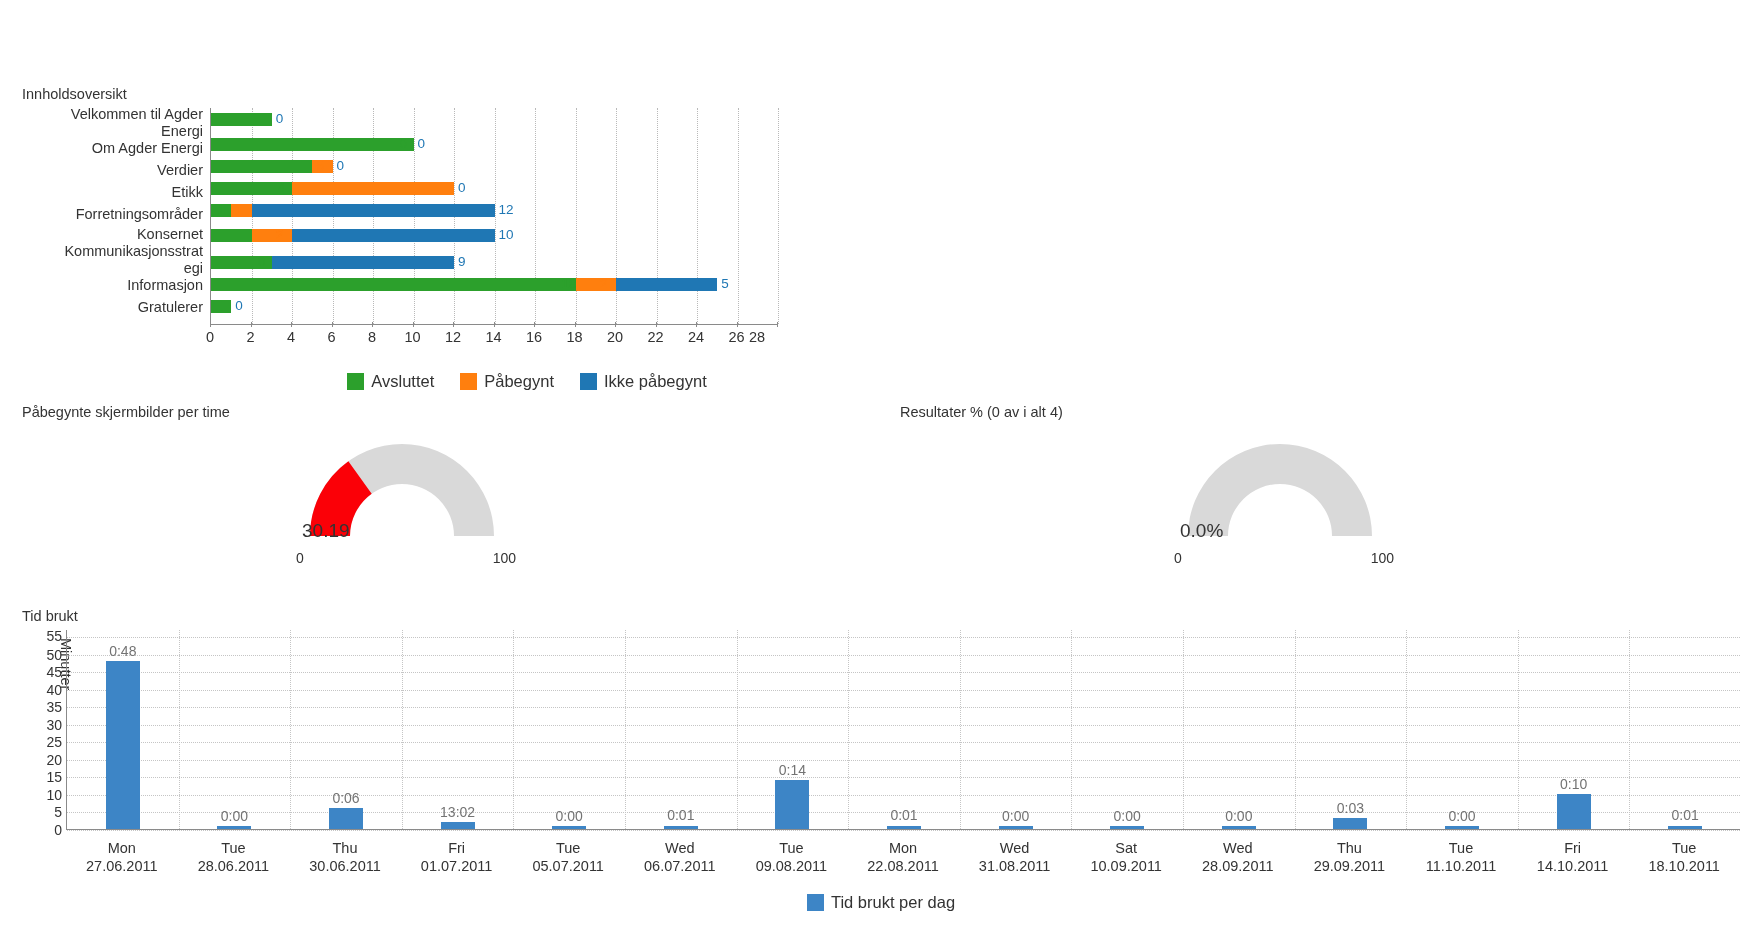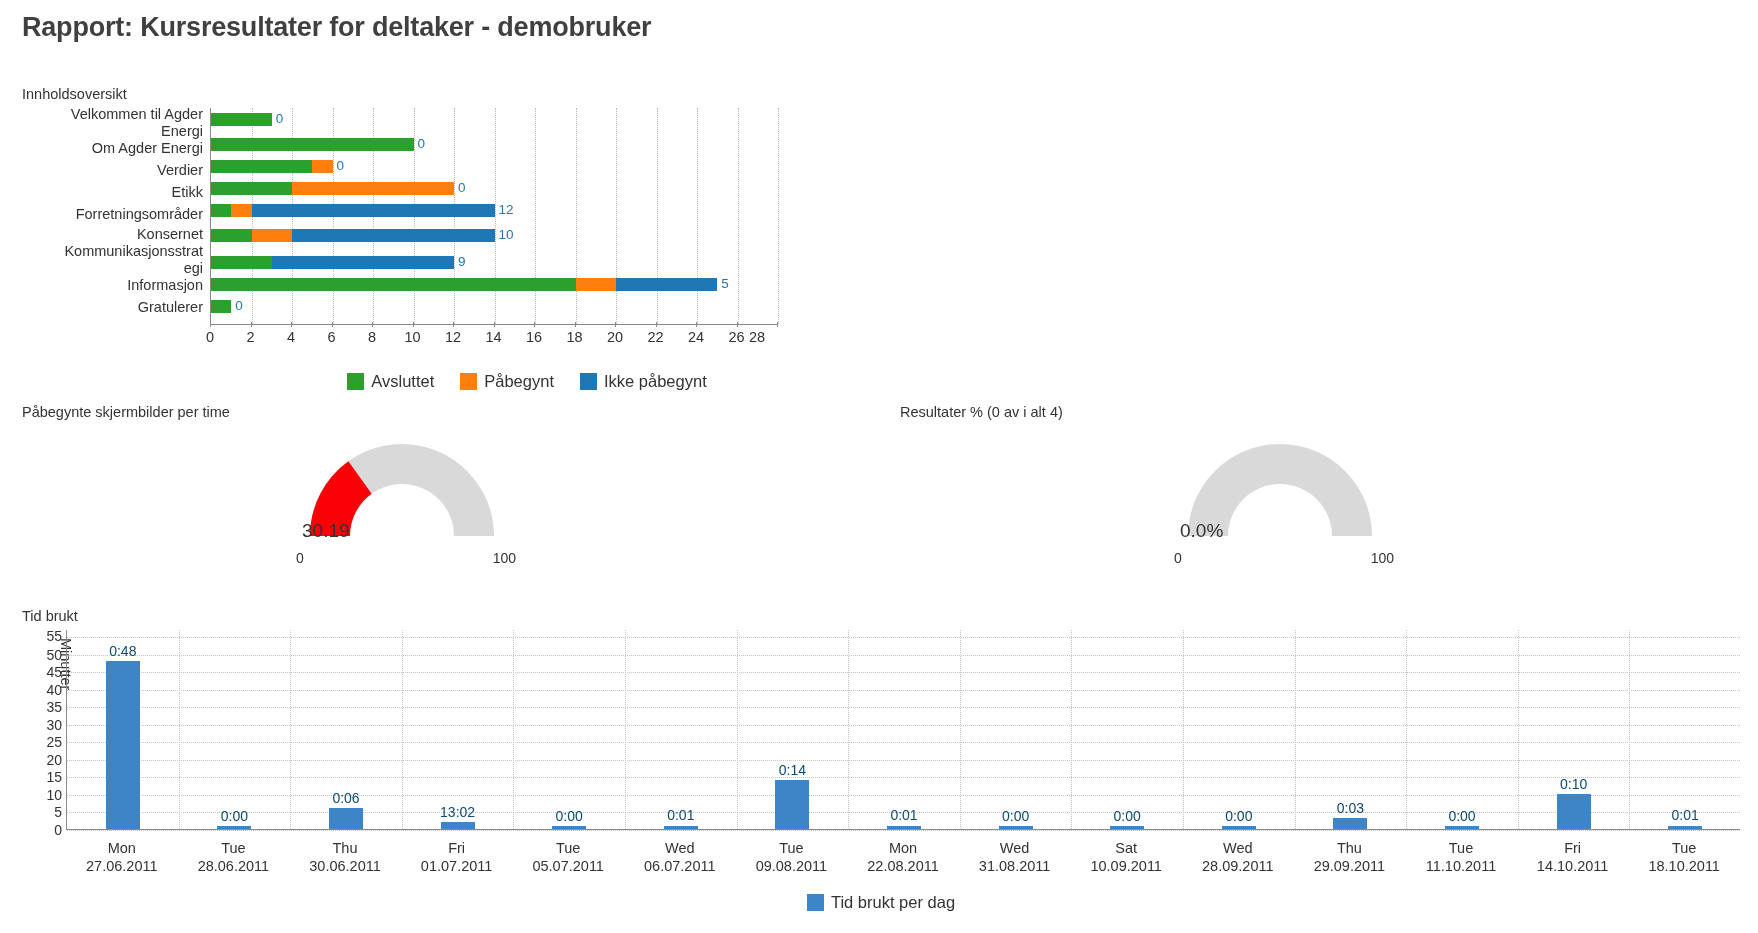--- a/index.html
+++ b/index.html
@@ -154,39 +154,38 @@
   }
   .ts-grid .vline {
     position: absolute; top: 0; bottom: 0; width: 0;
     border-left: 1px dotted #c5c5c5;
   }
   .ts-bar {
     position: absolute; bottom: 0; background: #3d85c6;
     border: none;
   }
   .ts-barlabel {
-    position: absolute; font-size: 14px; color: #0c4a6e;
+    position: absolute; font-size: 14px; color: #737373;
     transform: translateX(-50%); white-space: nowrap;
   }
   .ts-xlabels { position: absolute; left: 44px; right: 0; top: 205px; height: 42px; }
   .ts-xlabel {
     position: absolute; text-align: center; font-size: 14.5px; color: #333;
     transform: translateX(-50%); line-height: 1.25; white-space: nowrap;
   }
   .ts-legend {
     display: flex; align-items: center; justify-content: center;
     gap: 8px; margin-top: 48px;
   }
 </style>
 </head>
 <body>
 
 <div class="page">
 
-  <div class="page-title">Rapport: Kursresultater for deltaker - demobruker</div>
 
   <div class="panel" id="content-overview">
     <div class="panel-caption">Innholdsoversikt</div>
     <div class="sb-plotwrap" style="height:242px;">
       <div class="sb-labels" id="sb-labels">
           <div class="sb-label" style="top: -1px;">Velkommen til Agder</div>
           <div class="sb-label" style="top: 16px;">Energi</div>
           <div class="sb-label" style="top: 33px;">Om Agder Energi</div>
           <div class="sb-label" style="top: 55px;">Verdier</div>
           <div class="sb-label" style="top: 77px;">Etikk</div>

